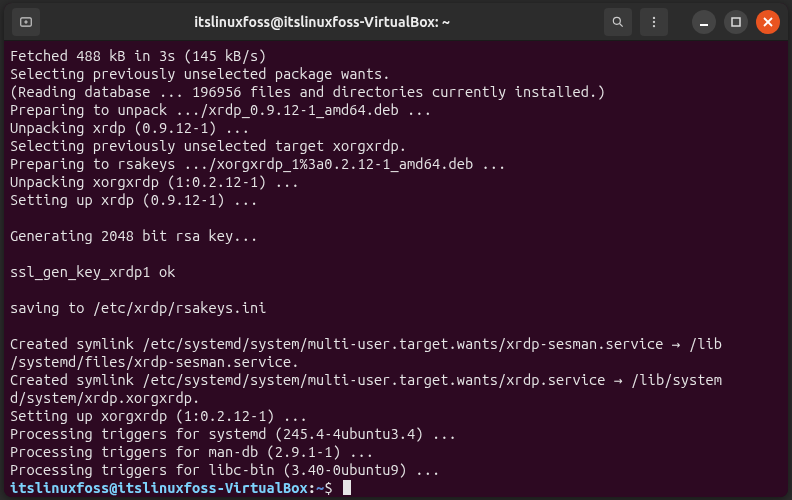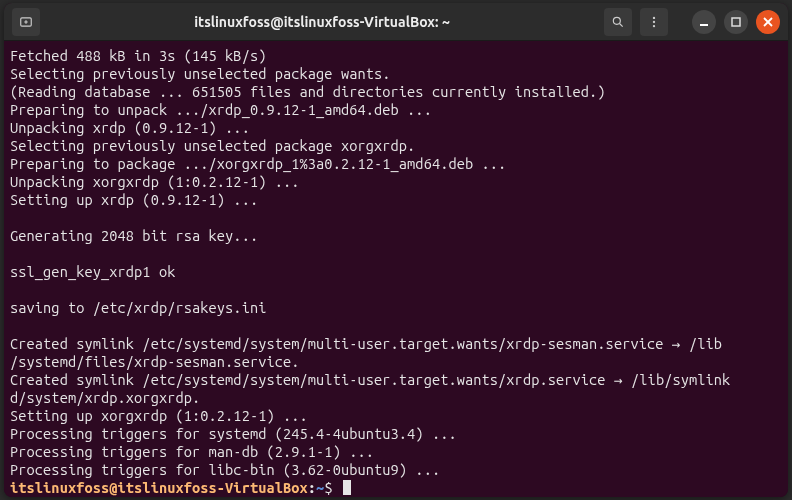--- a/index.html
+++ b/index.html
@@ -84,21 +84,21 @@
       line-height: 18px;
       color: #e6e6e6;
       white-space: pre;
       overflow: hidden;
       letter-spacing: 0.1px;
     }
     .arrow { font-family: "DejaVu Sans Mono", monospace; }
     .prompt-line {
       display: inline;
     }
-    .prompt-user { color: #fdba74; font-weight: bold; }
+    .prompt-user { color: #7dd3fc; font-weight: bold; }
     .prompt-colon { color: #e6e6e6; font-weight: bold; }
     .prompt-path { color: #5c8dd6; font-weight: bold; }
     .prompt-dollar { color: #e6e6e6; }
     .cursor {
       display: inline-block;
       width: 8px;
       height: 15px;
       background: #e6e6e6;
       vertical-align: -2px;
       margin-left: 2px;
@@ -148,36 +148,36 @@
         <svg viewBox="0 0 10 10">
             <line x1="1" y1="1" x2="9" y2="9" stroke="#fff" stroke-width="1.8"></line>
             <line x1="9" y1="1" x2="1" y2="9" stroke="#fff" stroke-width="1.8"></line>
           </svg>
       </div>
     </div>
   </div>
 
   <div class="terminal-body"><span>Fetched 488 kB in 3s (145 kB/s)</span>
 <span>Selecting previously unselected package wants.</span>
-<span>(Reading database ... 651505 files and directories currently installed.)</span>
+<span>(Reading database ... 196956 files and directories currently installed.)</span>
 <span>Preparing to unpack .../xrdp_0.9.12-1_amd64.deb ...</span>
 <span>Unpacking xrdp (0.9.12-1) ...</span>
-<span>Selecting previously unselected package xorgxrdp.</span>
-<span>Preparing to package .../xorgxrdp_1%3a0.2.12-1_amd64.deb ...</span>
+<span>Selecting previously unselected target xorgxrdp.</span>
+<span>Preparing to rsakeys .../xorgxrdp_1%3a0.2.12-1_amd64.deb ...</span>
 <span>Unpacking xorgxrdp (1:0.2.12-1) ...</span>
 <span>Setting up xrdp (0.9.12-1) ...</span>
 <span></span>
 <span>Generating 2048 bit rsa key...</span>
 <span></span>
 <span>ssl_gen_key_xrdp1 ok</span>
 <span></span>
 <span>saving to /etc/xrdp/rsakeys.ini</span>
 <span></span>
 <span>Created symlink /etc/systemd/system/multi-user.target.wants/xrdp-sesman.service </span><span class="arrow">→</span><span> /lib</span>
 <span>/systemd/files/xrdp-sesman.service.</span>
-<span>Created symlink /etc/systemd/system/multi-user.target.wants/xrdp.service </span><span class="arrow">→</span><span> /lib/symlink</span>
+<span>Created symlink /etc/systemd/system/multi-user.target.wants/xrdp.service </span><span class="arrow">→</span><span> /lib/system</span>
 <span>d/system/xrdp.xorgxrdp.</span>
 <span>Setting up xorgxrdp (1:0.2.12-1) ...</span>
 <span>Processing triggers for systemd (245.4-4ubuntu3.4) ...</span>
 <span>Processing triggers for man-db (2.9.1-1) ...</span>
-<span>Processing triggers for libc-bin (3.62-0ubuntu9) ...</span>
+<span>Processing triggers for libc-bin (3.40-0ubuntu9) ...</span>
 <span class="prompt-line"><span class="prompt-user">itslinuxfoss@itslinuxfoss-VirtualBox</span><span class="prompt-colon">:</span><span class="prompt-path">~</span><span class="prompt-dollar">$</span> <span class="cursor"></span></span></div>
 </div>
 
 </body></html>

